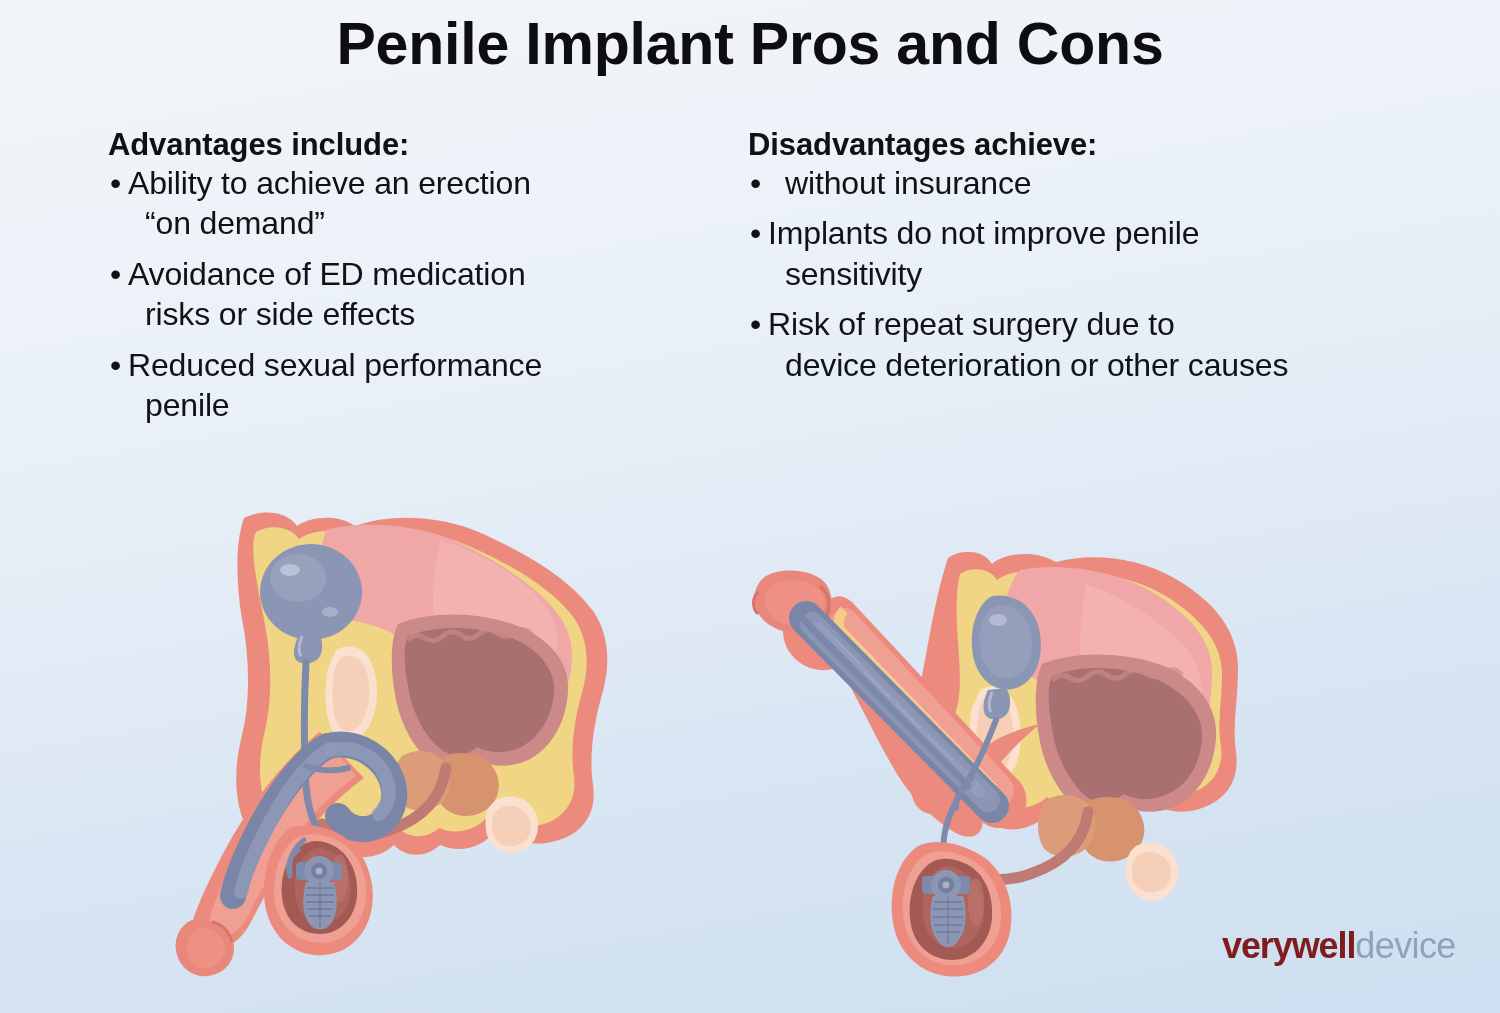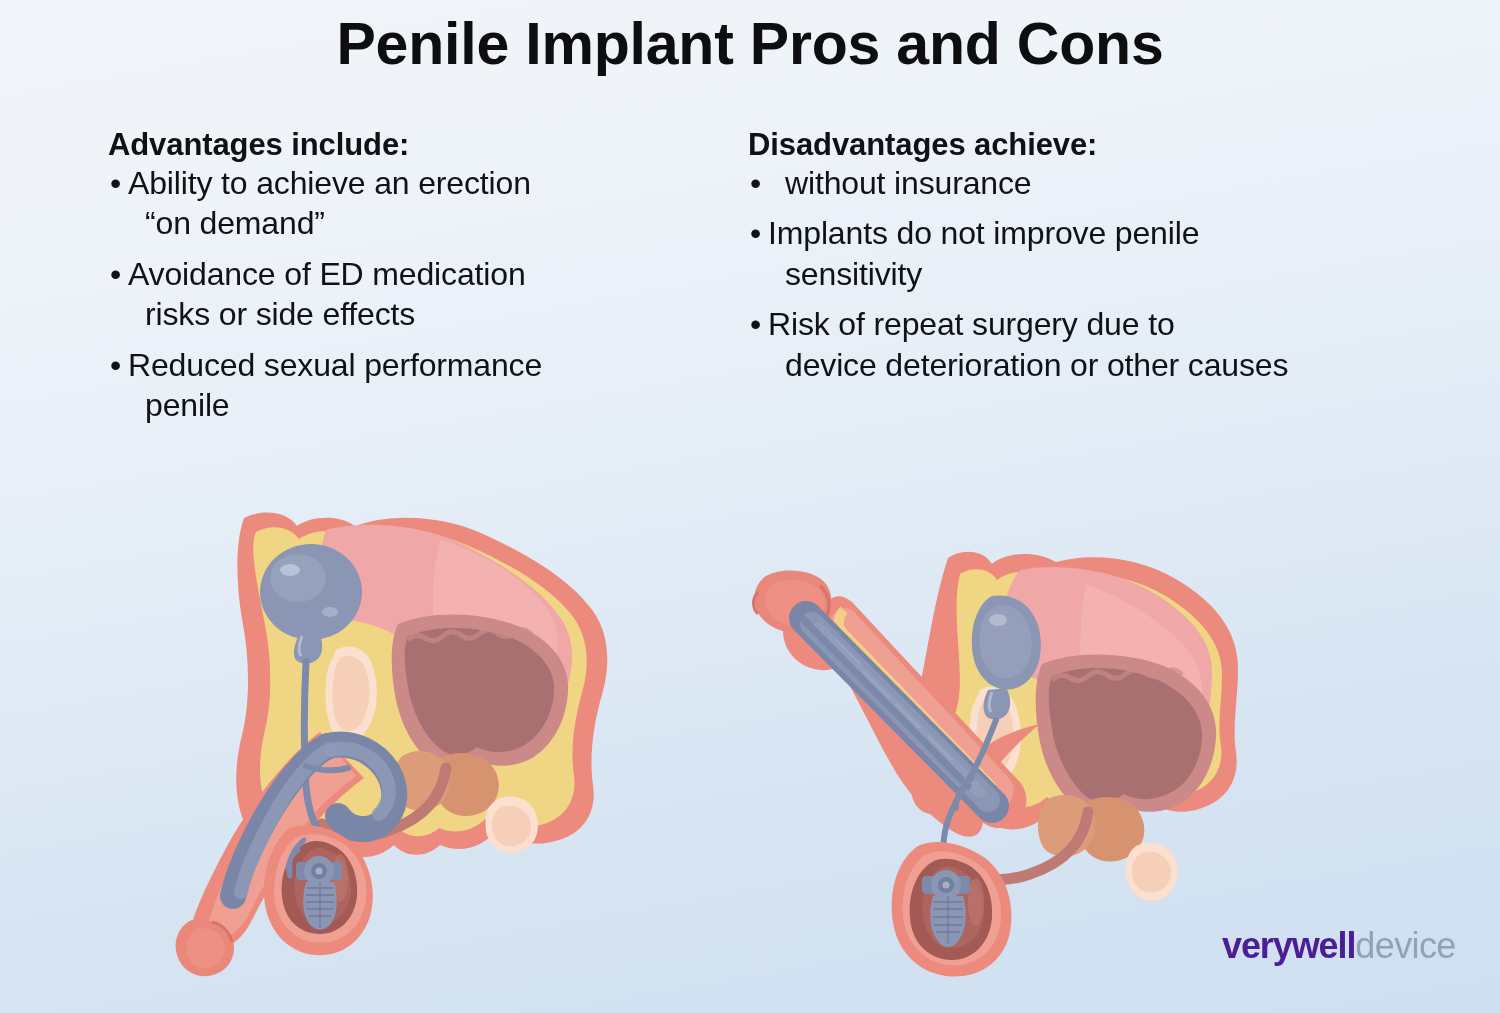--- a/index.html
+++ b/index.html
@@ -40,21 +40,21 @@
     position:absolute; left:2px; top:0;
   }
   .bullet .l2{ display:block; padding-left:8px;margin-left:9px; }
 
   
   .logo{
     position:absolute; left:1222px; top:925px;
     font-size:36px; font-weight:bold; letter-spacing:-1.1px;
     white-space:nowrap;
   }
-  .logo .lw1{ color:#4c1d95; }
+  .logo .lw1{ color:#7f1d1d; }
   .logo .lw2{ color:#8fa3b8; font-weight:normal; letter-spacing:-0.6px; }
 
   
   .illo{ position:absolute; }
   .illo-left{ left:140px; top:500px; width:470px; height:500px; }
   .illo-right{ left:740px; top:540px; width:500px; height:450px; }
   .illo svg{ display:block; width:100%; height:100%; overflow:visible; }
 </style>
 </head>
 <body>

